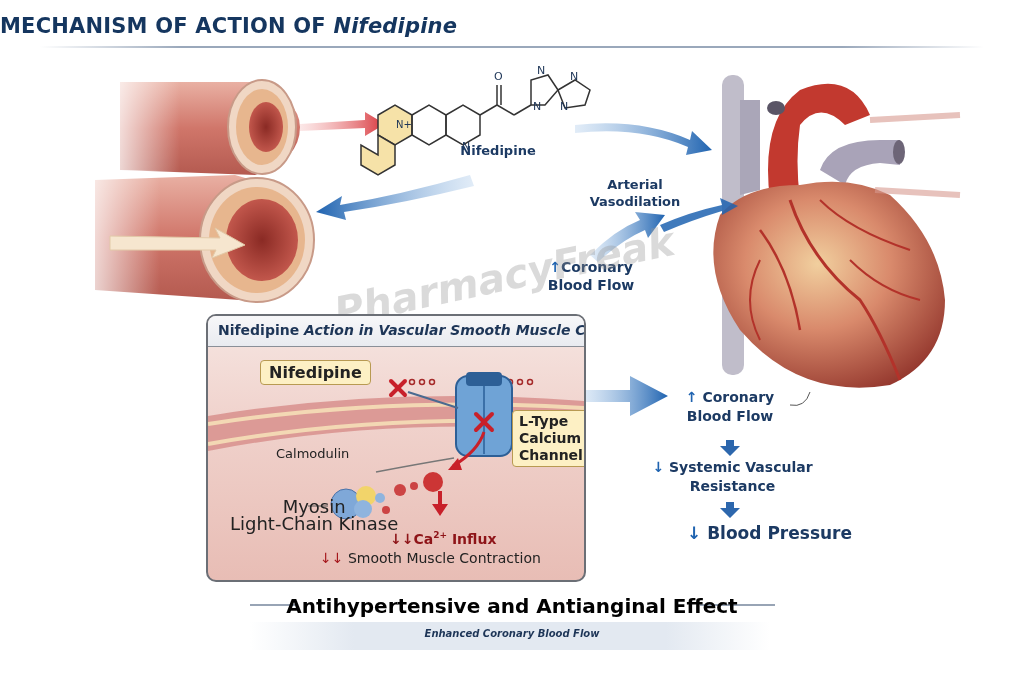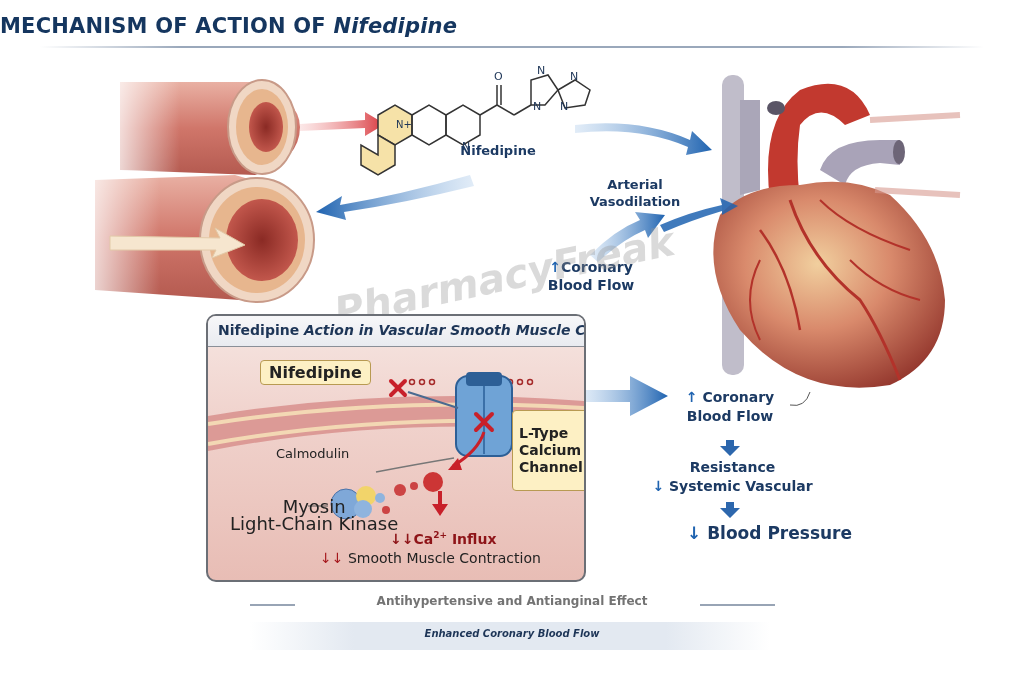--- a/index.html
+++ b/index.html
@@ -11,21 +11,21 @@
   .title-rule { left:40px; width:944px; top:46px; height:2px; background:linear-gradient(90deg,rgba(180,190,205,0),#9aa8bb 15%,#9aa8bb 85%,rgba(180,190,205,0)); }
   .lbl { font-size:13px; font-weight:bold; color:#1c3a63; text-align:center; line-height:17px; }
   .box { left:206px; top:314px; width:376px; height:264px; border:2px solid #6b6f76; border-radius:10px; overflow:hidden;
          background:linear-gradient(180deg,#f6e6e2 0%,#f0d2cc 40%,#e8bdb5 100%); }
   .box-head { position:absolute; left:0; top:0; width:100%; height:30px; background:linear-gradient(180deg,#f7f7f9,#e9ebf0); border-bottom:1px solid #8a8f98; }
   .box-title { position:absolute; left:10px; top:6px; font-size:14px; font-weight:bold; color:#1d3557; white-space:nowrap; }
   .box-title i { font-weight:bold; }
   .tag { background:#fdf0c4; border:1.5px solid #b89a52; border-radius:4px; font-weight:bold; color:#222; }
   .red { color:#a5171c; }
   .flow { font-size:14px; font-weight:bold; color:#1c3a63; text-align:center; line-height:19px; }
-  .footer1 { left:0; width:1024px; top:594px; text-align:center; font-size:12px; font-weight:bold; color:#737373; }
+  .footer1 { left:0; width:1024px; top:594px; text-align:center; font-size:20px; font-weight:bold; color:#000000; }
   .footer-rule { height:1.5px; background:#98a4b5; top:604px; }
   .footer2-band { left:250px; width:520px; top:622px; height:28px; background:linear-gradient(90deg,rgba(220,228,238,0),#e3e9f1 20%,#e3e9f1 80%,rgba(220,228,238,0)); }
   .footer2 { left:0; width:1024px; top:628px; text-align:center; font-size:10px; font-weight:bold; font-style:italic; color:#1d3557; }
   .wm { left:330px; top:290px; font-size:40px; font-weight:bold; font-style:italic; color:rgba(150,150,150,0.35); transform:rotate(-12deg); transform-origin:left top; white-space:nowrap; }
 </style>
 </head>
 <body>
 
 <div class="abs title">
   <span>MECHANISM OF ACTION OF </span><span class="drug">Nifedipine</span>
@@ -192,21 +192,21 @@
       <circle cx="192" cy="144" r="6" fill="#c44"></circle>
     <circle cx="138" cy="158" r="15" fill="#7fa8d8" stroke="#4a72a8"></circle>
     <circle cx="158" cy="150" r="10" fill="#f2d46a"></circle>
     <circle cx="155" cy="163" r="9" fill="#8fb4de"></circle>
     <circle cx="172" cy="152" r="5" fill="#8fb4de"></circle>
     <circle cx="178" cy="164" r="4" fill="#c44"></circle>
     <path d="M120,160 L100,160" stroke="#555" stroke-width="1"></path>
     <path d="M168,126 Q210,118 246,112" stroke="#777" stroke-width="1.5" fill="none"></path>
   </svg>
   <div class="abs tag" style="left:52px;top:44px;padding:2px 8px;font-size:16px;">Nifedipine</div>
-  <div class="abs tag" style="left:304px;top:94px;padding:14px 6px;font-size:14px;line-height:17px;">
+  <div class="abs tag" style="left:304px;top:94px;padding:2px 6px;font-size:14px;line-height:17px;">
     <div>L-Type</div>
     <div>Calcium</div>
     <div>Channel</div>
   </div>
   <div class="abs" style="left:68px;top:130px;font-size:13px;color:#222;">Calmodulin</div>
   <div class="abs" style="left:22px;top:182px;font-size:18px;color:#222;text-align:center;line-height:17px;">
     <div>Myosin</div>
     <div>Light-Chain Kinase</div>
   </div>
   <div class="abs" style="left:182px;top:206px;font-size:14px;font-weight:bold;color:#8e1418;margin-top:8px;">
@@ -215,22 +215,22 @@
   <div class="abs" style="left:112px;top:234px;font-size:14px;font-weight:normal;color:#222;">
     <span class="red">↓↓</span> <span>Smooth Muscle Contraction</span>
   </div>
 </div>
 
 <div class="abs flow" style="left:660px;top:388px;width:140px;text-align:center;">
   <div><span style="color:#1f63b0">↑</span> <span>Coronary</span></div>
   <div>Blood Flow</div>
 </div>
 <div class="abs flow" style="left:650px;top:458px;width:165px;">
+  <div><span style="color:#1f63b0">↓</span> <span>Systemic Vascular</span></div>
   <div>Resistance</div>
-  <div><span style="color:#1f63b0">↓</span> <span>Systemic Vascular</span></div>
 </div>
 <div class="abs flow" style="left:682px;top:524px;width:175px;font-size:17px;">
   <span style="color:#1f63b0">↓</span> <span>Blood Pressure</span>
 </div>
 
 <div class="abs footer-rule" style="left:250px;width:45px;"></div>
 <div class="abs footer-rule" style="left:700px;width:75px;"></div>
 <div class="abs footer1">Antihypertensive and Antianginal Effect</div>
 <div class="abs footer2-band"></div>
 <div class="abs footer2">Enhanced Coronary Blood Flow</div>

